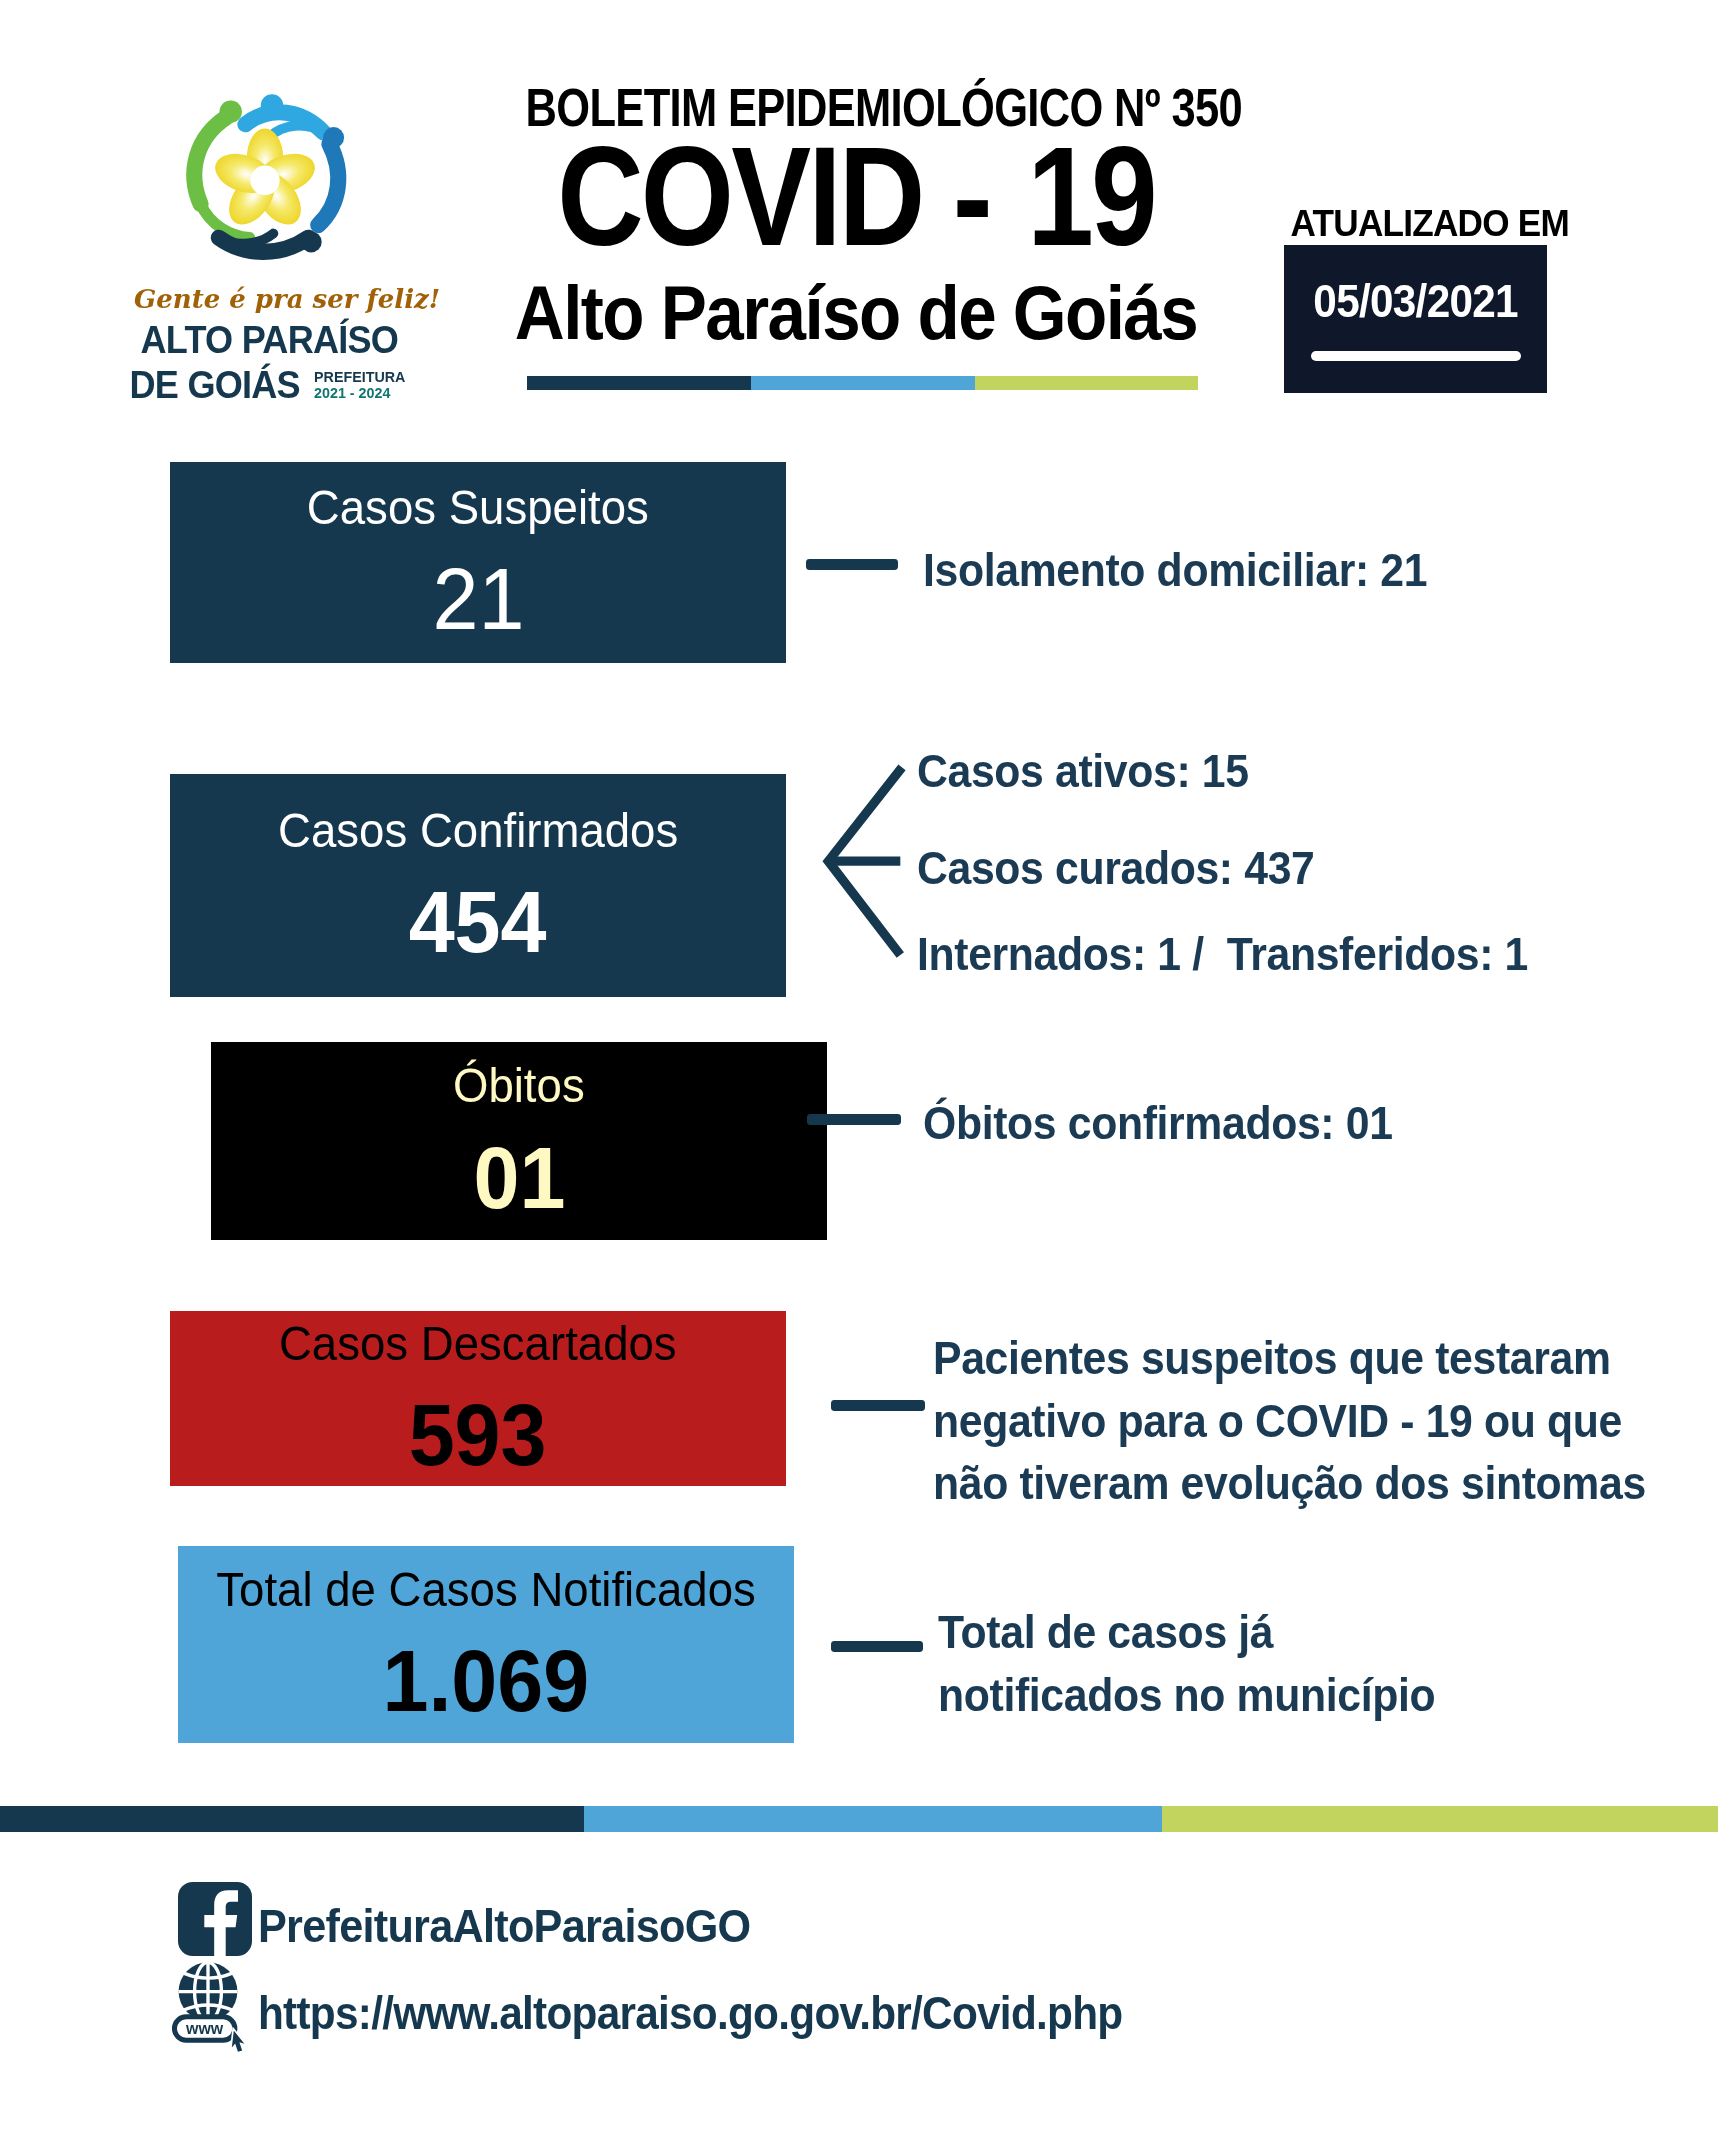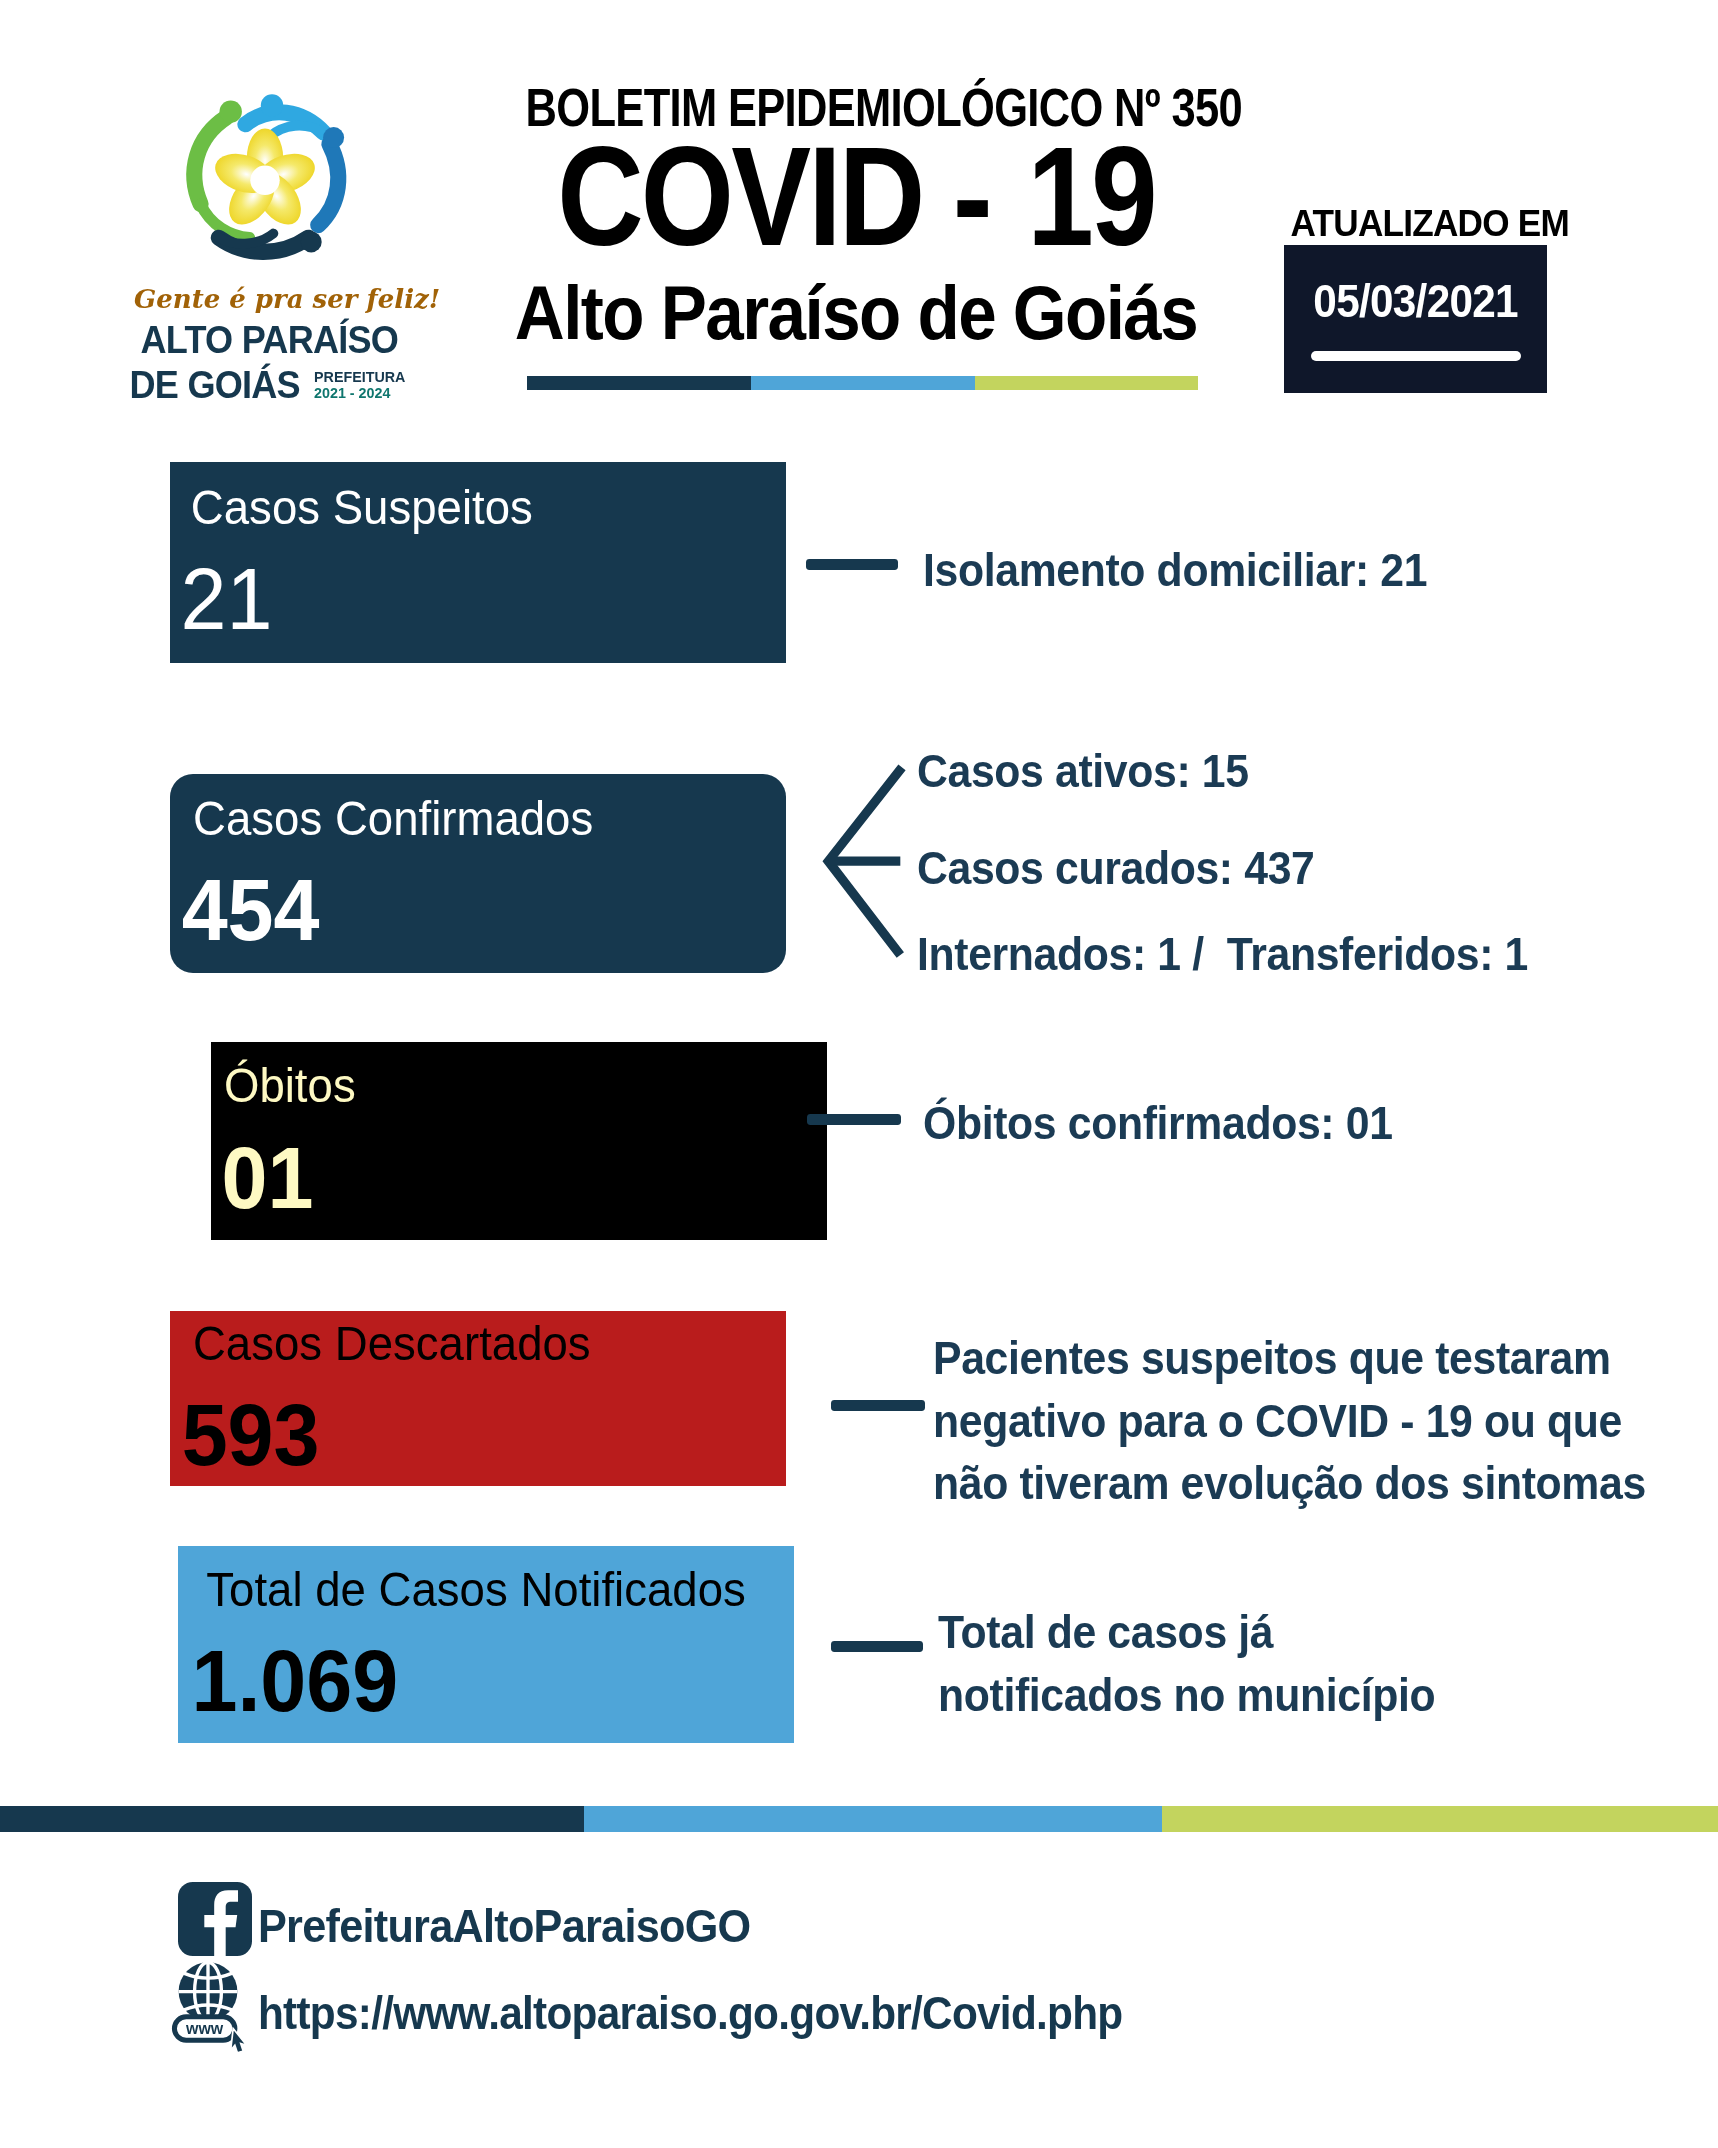--- a/index.html
+++ b/index.html
@@ -46,31 +46,31 @@
   }
   .date-box{
     position:absolute;left:1284px;top:245px;width:263px;height:148px;background:#0f172a;
     display:flex;flex-direction:column;align-items:center;padding-top:32px;box-sizing:border-box;
   }
   .date-text{font-size:47px;font-weight:700;color:#fff;letter-spacing:-0.8px;white-space:nowrap;transform:scaleX(0.9);line-height:1;}
   .date-underline{width:210px;height:10px;background:#fff;border-radius:5.9px;margin-top:27px;}
   
   .box{
     position:absolute;left:170px;width:616px;display:flex;flex-direction:column;
-    align-items:flex-start;justify-content:center;box-sizing:border-box;padding-left:8px;
+    align-items:center;justify-content:center;box-sizing:border-box;
   }
   .box .lbl{font-size:49px;font-weight:400;line-height:1;white-space:nowrap;transform:scaleX(0.93);}
   .box .val{font-size:87px;font-weight:800;line-height:1;margin-top:23.5px;white-space:nowrap;transform:scaleX(0.95);}
   .navybg{background:#16384E;color:#fff;}
   .blackbg{background:#000000;color:#fef9c3;margin-left:41px;}
   .greenbg{background:#b91c1c;color:#000;}
   .bluebg{background:#4FA5D8;color:#000;}
   .box-suspects{top:462px;height:201px;}
   .box-suspects .val{font-weight:400;}
-  .box-confirmed{top:774px;height:199px;border-radius:23px;}
+  .box-confirmed{top:774px;height:223px;}
   .box-deaths{top:1042px;height:198px;}
   .box-discarded{top:1311px;height:175px;}
   .box-notified{top:1546px;height:197px;margin-left:8px;}
   
   .dash{position:absolute;height:11px;background:#16384E;border-radius:3.4px;}
   .dash-suspects{left:806px;top:559px;width:92px;}
   .dash-deaths{left:807px;top:1114px;width:94px;}
   .dash-discarded{left:831px;top:1400px;width:94px;}
   .dash-notified{left:831px;top:1641px;width:92px;}
   .bracket{position:absolute;left:818px;top:754px;}

